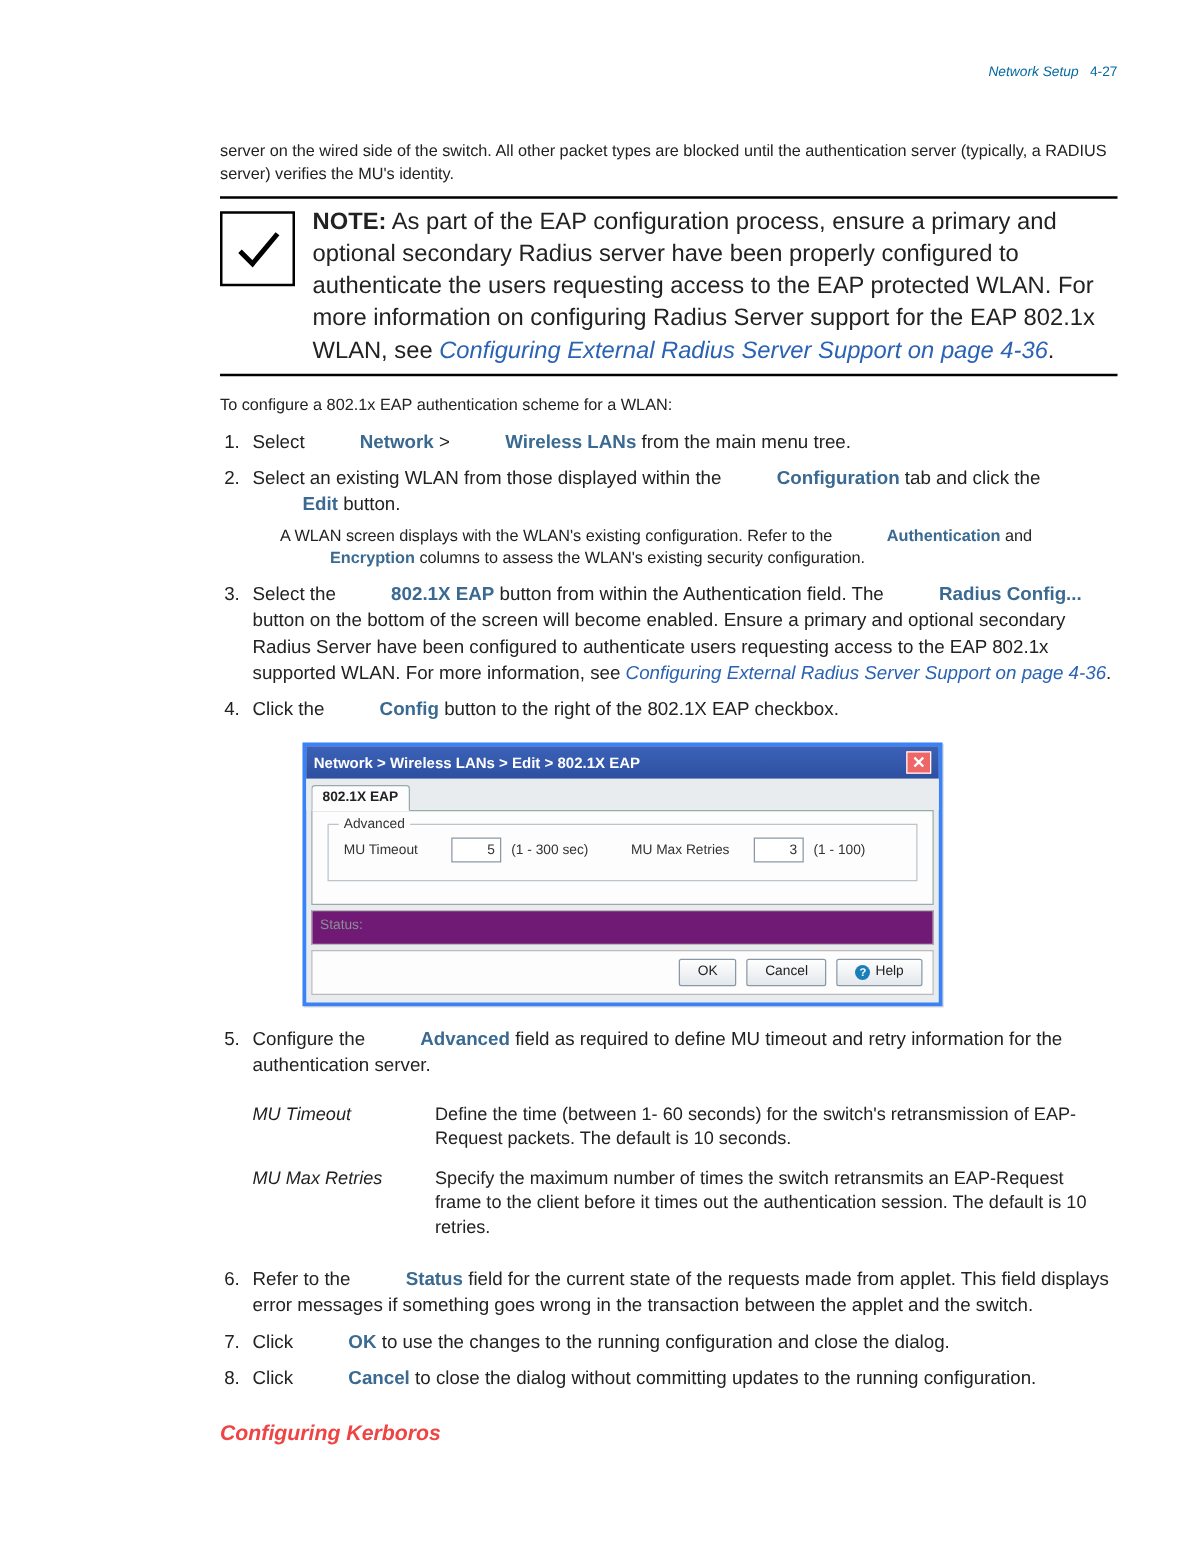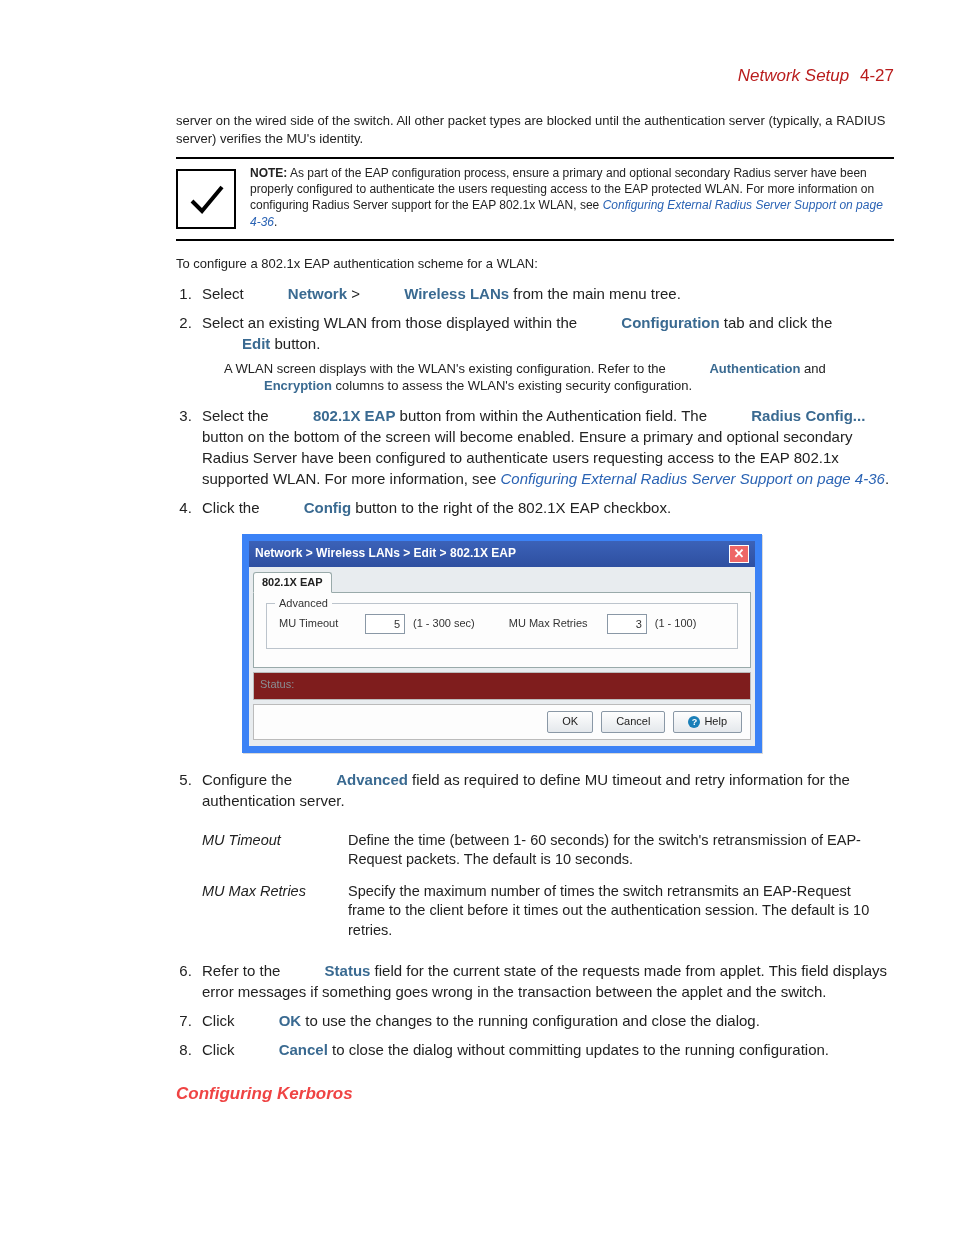--- a/index.html
+++ b/index.html
@@ -10,58 +10,58 @@
   }
   .page {
     width: 954px;
     min-height: 1235px;
     box-sizing: border-box;
     padding: 52px 60px 60px 176px;
     position: relative;
   }
   .running-head {
     position: absolute;
-    top: 66px;
+    top: 52px;
     right: 60px;
-    font-size: 17px;
-    color: #b91c1c;
+    font-size: 11px;
+    color: #0369a1;
   }
   .running-head .title { font-style: italic; }
   .running-head .pg { margin-left: 6px; }
   .body-start { margin-top: 60px; }
   p { font-size: 13px; line-height: 1.35; margin: 8px 0; }
   .note-row {
     display: flex;
     align-items: flex-start;
     border-top: 2px solid #000;
     border-bottom: 2px solid #000;
     padding: 6px 0;
     margin: 10px 0 14px 0;
   }
   .note-icon {
     width: 56px; height: 56px; flex: 0 0 56px;
     border: 2px solid #000;
     margin: 4px 14px 4px 0;
     display: flex; align-items: center; justify-content: center;
   }
   .note-icon svg { width: 40px; height: 40px; }
-  .note-body { flex: 1; font-size: 12px; line-height: 1.35; }
+  .note-body { flex: 1; font-size: 19px; line-height: 1.35; }
   .note-body .label { font-weight: bold; }
   .bold-ui { font-weight: bold; color: #3a6a91; padding-left: 40px; }
   .link { color: #2a63b4; font-style: italic; }
   ol.steps { padding-left: 20px; margin: 10px 0; }
   ol.steps > li { font-size: 15px; line-height: 1.4; margin: 8px 0 4px 0; padding-left: 6px; }
   ol.steps > li p { margin: 6px 0 10px 22px; }
   ol.steps > li > p:first-child { margin-left: 0; display: inline; }
 
   
   .dialog-wrap { margin: 16px 0 16px 40px; }
   .dialog {
     width: 506px;
-    border: 7px solid #3b82f6;
+    border: 3px solid #3b82f6;
     background: #e8ecef;
     font-family: Tahoma, Arial, sans-serif;
     font-size: 12px;
     box-shadow: 1px 1px 0 rgba(0,0,0,.15);
   }
   .dlg-title {
     background: linear-gradient(#3b62b8, #2e4fa0);
     color: #fff;
     font-weight: bold;
     padding: 4px 6px;
@@ -108,21 +108,21 @@
     width: 30px; height: 18px;
     border: 1px solid #8a98a6;
     background: #fff;
     text-align: right;
     padding: 0 4px;
     line-height: 18px;
   }
   .dlg-status {
     margin: 0 4px 4px 4px;
     border: 1px solid #bbb;
-    background: #7f1d1d;
+    background: #701a75;
     color: #8a8f94;
     font-size: 11px;
     padding: 4px 6px;
     height: 18px;
   }
   .dlg-buttons {
     margin: 0 4px 6px 4px;
     border: 1px solid #bbb;
     background: #fdfdfd;
     padding: 6px 8px;

